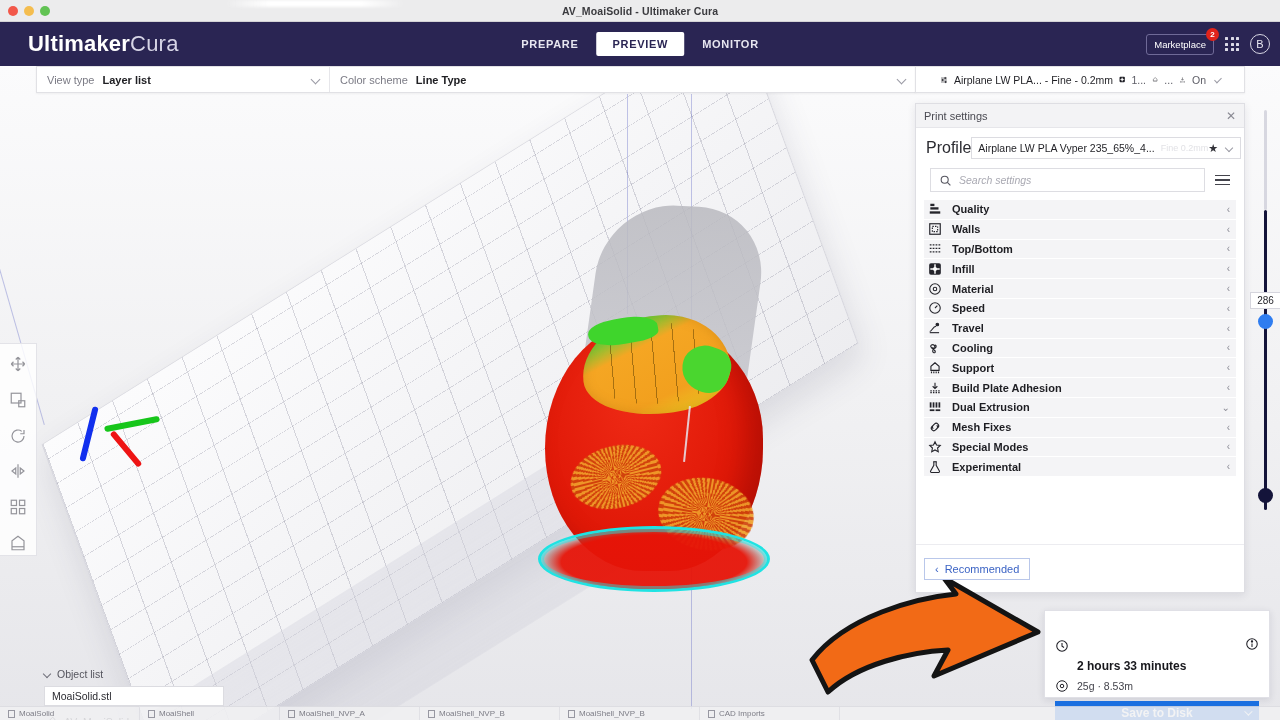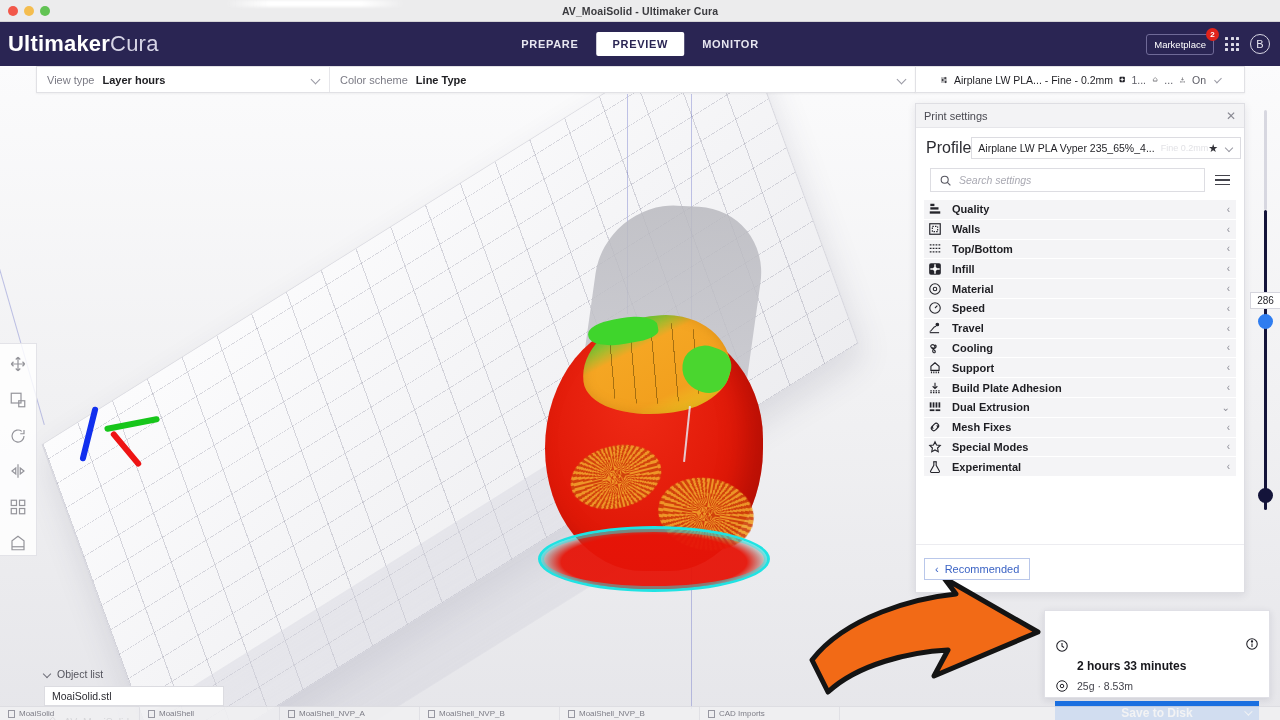--- a/index.html
+++ b/index.html
@@ -27,21 +27,21 @@
     position: absolute; left: 225px; top: 0px; width: 180px; height: 7px;
     background: linear-gradient(90deg, rgba(255,255,255,0), #fff 25%, #fff 75%, rgba(255,255,255,0));
     filter: blur(1.5px);
   }
 
   
   .curahdr {
     position: absolute; left: 0; top: 22px; width: 1280px; height: 44px;
     background: #2a2553; display: flex; align-items: center;
   }
-  .brand { margin-left: 8px; font-size: 22px; color: #fff; letter-spacing: .2px; }
+  .brand { margin-left: 28px; font-size: 22px; color: #fff; letter-spacing: .2px; }
   .brand b { font-weight: bold; }
   .brand span { font-weight: normal; color: #d7d5e6; }
   .tabs { position: absolute; left: 50%; transform: translateX(-50%); display: flex; align-items: center; gap: 2px; }
   .tab {
     font-size: 11px; color: #e7e6f0; letter-spacing: .7px; font-weight: bold;
     padding: 6px 16px; cursor: pointer; background: transparent;
   }
   .tab.active { background: #fff; color: #2a2553; border-radius: 2px; }
   .hdr-right { position: absolute; right: 10px; display: flex; align-items: center; gap: 11px; }
   .mkt {
@@ -393,21 +393,21 @@
         <span>AV_MoaiSolid</span>
       </div>
 
     </div>
 
   </div>
 
   <div class="subbar">
     <div class="subcell" id="viewtype-cell">
       <span class="sublabel">View type</span>
-      <span class="subval">Layer hours</span>
+      <span class="subval">Layer list</span>
       <span class="chev"></span>
     </div>
     <div class="subcell" id="colorscheme-cell">
       <span class="sublabel">Color scheme</span>
       <span class="subval">Line Type</span>
       <span class="chev"></span>
     </div>
   </div>
 
   <div class="printerbar">

